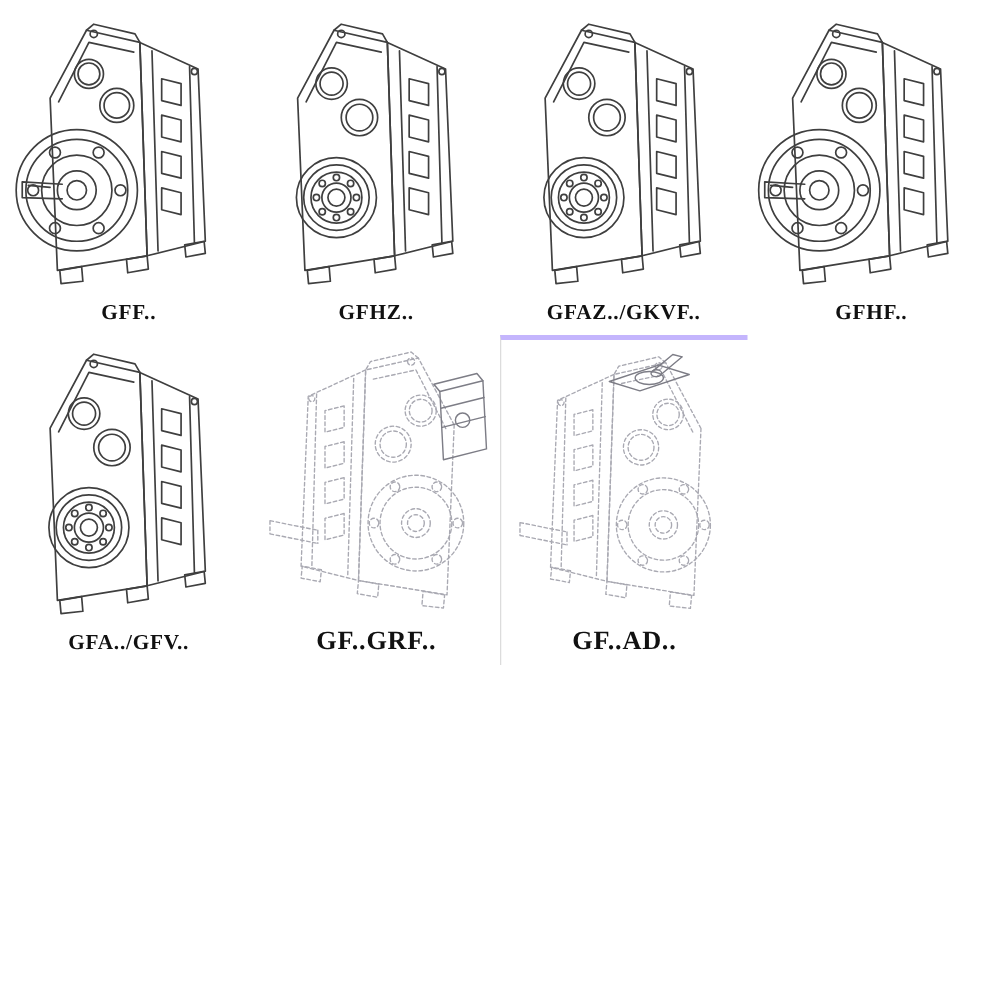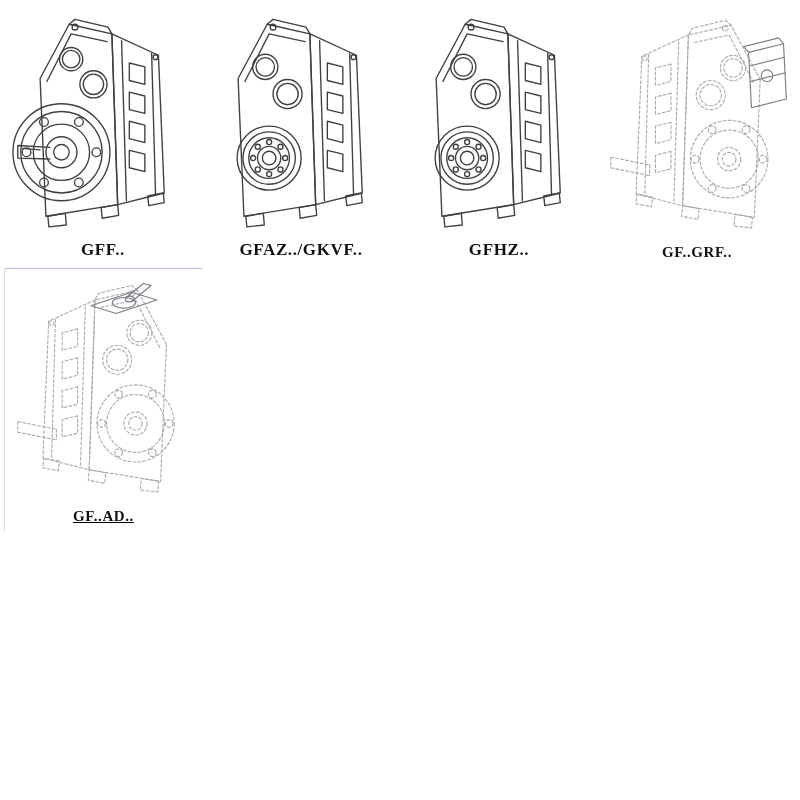--- a/index.html
+++ b/index.html
@@ -11,33 +11,33 @@
     grid-template-rows: repeat(3, 1fr);
     padding: 4px;
     font-family: "Liberation Serif", serif;
   }
   figure.cell {
     margin: 0; padding: 2px 2px 8px;
     display: flex; flex-direction: column;
     align-items: center; justify-content: flex-end;
     box-sizing: border-box;
   }
-  figure.cell.boxed { border-left: 1px solid #dcdcdc; border-top: 1px solid #c4b5fd; text-decoration: underline; }
+  figure.cell.boxed { border-left: 1px solid #dcdcdc; border-top: 4px solid #c4b5fd; }
   .art {
     flex: 1 1 auto; width: 100%;
     display: flex; align-items: center; justify-content: center;
     overflow: hidden;
   }
   svg.art-svg { width: 95%; height: 97%; }
   .cap {
     font-weight: bold; font-size: 17px; line-height: 1.1;
     color: #111111; letter-spacing: 0.6px; white-space: nowrap;
     margin-top: 2px;
   }
-  .cap-lg { font-size: 15px; }
+  .cap-lg { font-size: 21px; }
   
   .ln { stroke: #3f3f3f; fill: none; stroke-width: 1.4; stroke-linecap: round; stroke-linejoin: round; }
   .ph { stroke: #a9a9b2; stroke-width: 1.15; stroke-dasharray: 3 2.2; }
   .gray { stroke: #7d7d86; stroke-width: 1.2; stroke-dasharray: none; }
   .hidden-defs { position: absolute; width: 0; height: 0; }
 </style>
 </head>
 <body>
 
 <svg class="hidden-defs" aria-hidden="true">
@@ -178,41 +178,63 @@
 
   <figure class="cell">
     <div class="art">
       <svg class="art-svg" viewBox="0 0 190 232" preserveAspectRatio="xMidYMid meet">
         <g class="ln">
             <use href="#gb-housing"></use>
             <use href="#gb-bores"></use>
           </g>
       </svg>
     </div>
+    <figcaption class="cap">GFHZ..</figcaption>
+  </figure>
+
+  <figure class="cell">
+    <div class="art">
+      <svg class="art-svg" viewBox="0 0 190 232" preserveAspectRatio="xMidYMid meet">
+        <g class="ln">
+            <use href="#gb-housing"></use>
+            <use href="#gb-bores"></use>
+          </g>
+      </svg>
+    </div>
     <figcaption class="cap">GFAZ../GKVF..</figcaption>
   </figure>
 
   <figure class="cell">
     <div class="art">
       <svg class="art-svg" viewBox="0 0 190 232" preserveAspectRatio="xMidYMid meet">
         <g class="ln">
             <use href="#gb-housing"></use>
+            <use href="#gb-flange"></use>
+          </g>
+      </svg>
+    </div>
+    <figcaption class="cap">GFHF..</figcaption>
+  </figure>
+
+
+
+
+
+
+  <figure class="cell">
+    <div class="art">
+      <svg class="art-svg" viewBox="0 0 190 232" preserveAspectRatio="xMidYMid meet">
+        <g class="ln">
+            <use href="#gb-housing"></use>
             <use href="#gb-bores"></use>
           </g>
       </svg>
     </div>
-    <figcaption class="cap">GFHZ..</figcaption>
-  </figure>
-
-
-
-
-
-
-
+    <figcaption class="cap">GFA../GFV..</figcaption>
+  </figure>
 
   <figure class="cell">
     <div class="art">
       <svg class="art-svg" viewBox="0 0 190 232" preserveAspectRatio="xMidYMid meet">
         <g class="ln ph">
             <use href="#gb-phantom-body"></use>
           </g>
         <g class="ln gray">
             <use href="#at-sidebox"></use>
           </g>

